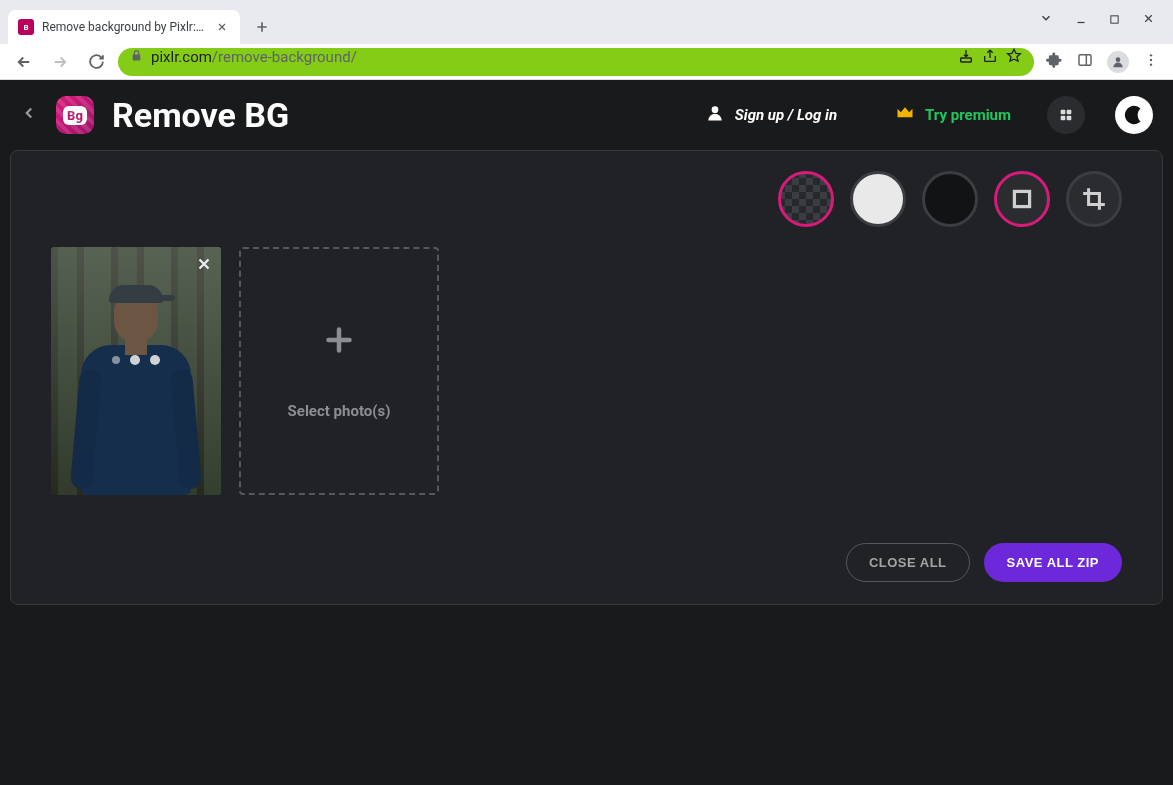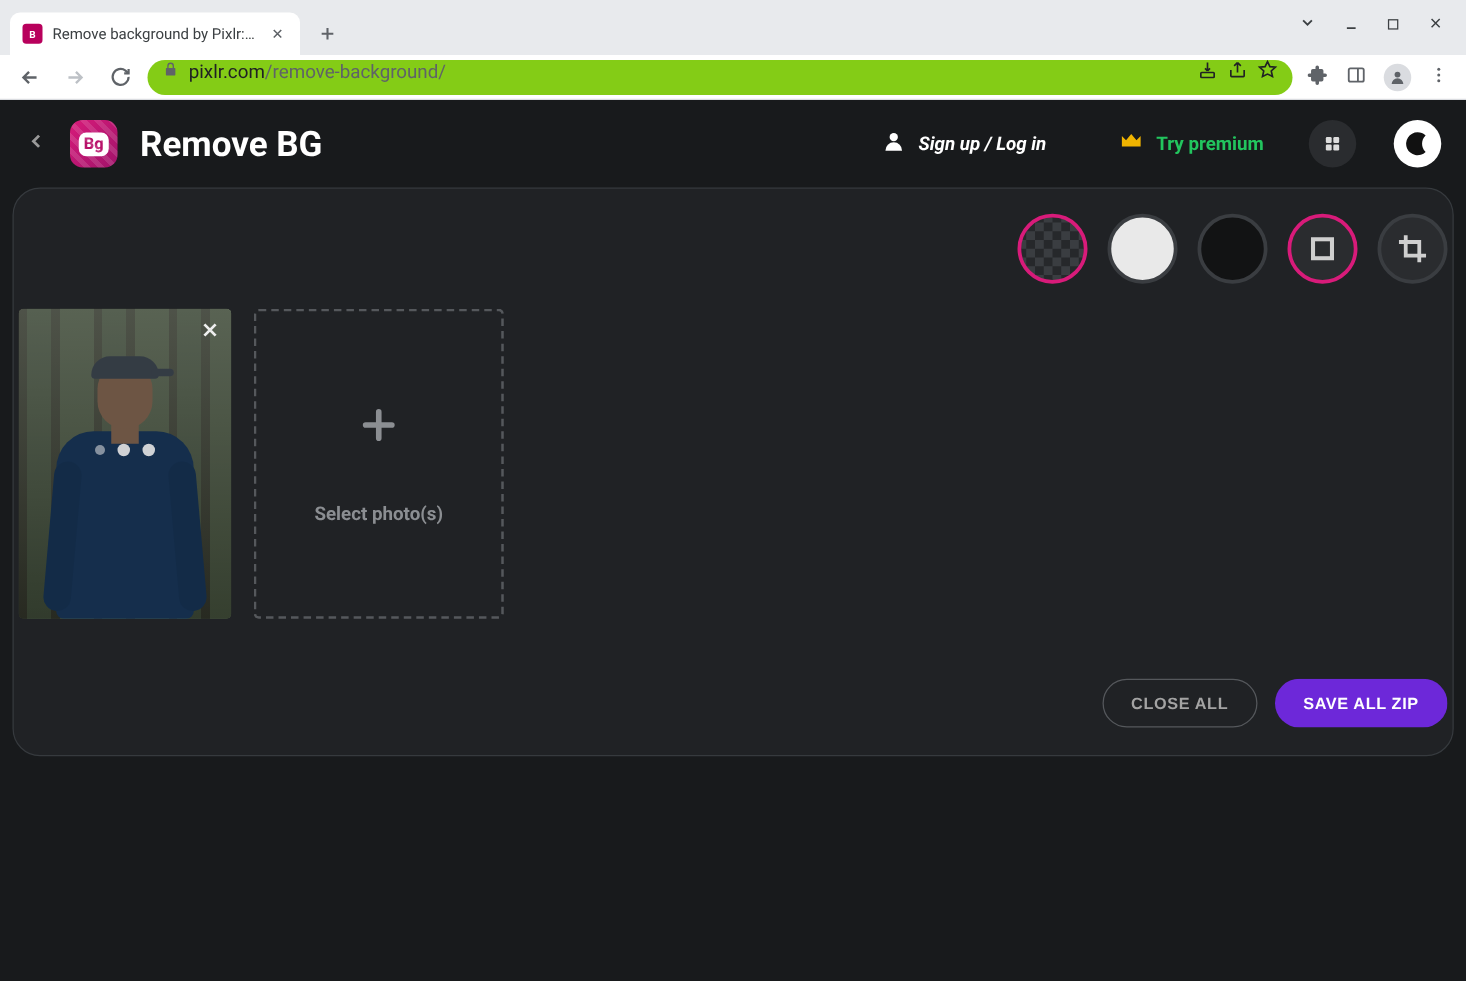--- a/index.html
+++ b/index.html
@@ -27,30 +27,30 @@
 .avatar-circle { width: 22px; height: 22px; background: #dadce0; border-radius: 50%; display: flex; align-items: center; justify-content: center; }
 
 
 .page { background: #181a1c; height: calc(785px - 44px - 36px); color: #e6e6e6; display: flex; flex-direction: column; }
 
 .app-header { height: 70px; display: flex; align-items: center; padding: 0 20px; gap: 18px; }
 .back-chevron { color: #999; cursor: pointer; }
 .bg-badge { width: 38px; height: 38px; background: linear-gradient(135deg, #d81b7a, #a0136a); border-radius: 10px; display: flex; align-items: center; justify-content: center; position: relative; }
 .bg-badge span { background: #fff; color: #b8126a; font-size: 13px; font-weight: 800; padding: 2px 4px; border-radius: 6px; }
 .bg-badge::before { content:""; position:absolute; inset:0; background: repeating-linear-gradient(45deg, rgba(255,255,255,.12) 0 4px, transparent 4px 8px); border-radius:10px; }
-.app-title { font-size: 28px; font-weight: 700; color: #fff; }
+.app-title { font-size: 34px; font-weight: 700; color: #fff; }
 .spacer { flex: 1; }
 .hdr-link { display: flex; align-items: center; gap: 10px; font-weight: 700; font-size: 15px; cursor: pointer; }
 .hdr-link.signup { color: #fff; font-style: italic; }
 .hdr-link.premium { color: #22c55e; }
 .crown { color: #f0b400; }
 .icon-btn-dark { width: 38px; height: 38px; background: #2a2c2f; border-radius: 50%; display: flex; align-items: center; justify-content: center; cursor: pointer; margin-left: 18px; }
 .pixlr-logo { width: 38px; height: 38px; background: #fff; border-radius: 50%; display: flex; align-items: center; justify-content: center; cursor: pointer; margin-left: 12px; }
 
-.panel { margin: 0 10px 24px 10px; border: 1px solid #363a3e; border-radius: 22px; flex: 0 0 auto; padding: 14px 0; background: #202225; }
+.panel { margin: 0 10px 24px 10px; border: 1px solid #363a3e; border-radius: 8px; flex: 0 0 auto; padding: 14px 36px; background: #202225; }
 
 .bg-options { display: flex; justify-content: flex-end; gap: 16px; padding: 6px 4px 14px 4px; }
 .bg-opt { width: 56px; height: 56px; border-radius: 50%; border: 3px solid #3a3d41; background: #2a2c2f; cursor: pointer; display: flex; align-items: center; justify-content: center; }
 .bg-opt.selected { border-color: #d81b7a; }
 .bg-opt.checker { background: repeating-conic-gradient(#3a3d41 0% 25%, #26282b 0% 50%) 50% / 14px 14px; }
 .bg-opt.white { background: #e9e9e9; }
 .bg-opt.black { background: #121314; }
 .bg-opt.square-icon svg, .bg-opt.crop-icon svg { color: #cfcfcf; }
 
 .thumbs { display: flex; gap: 18px; padding: 6px 4px 12px 4px; }

